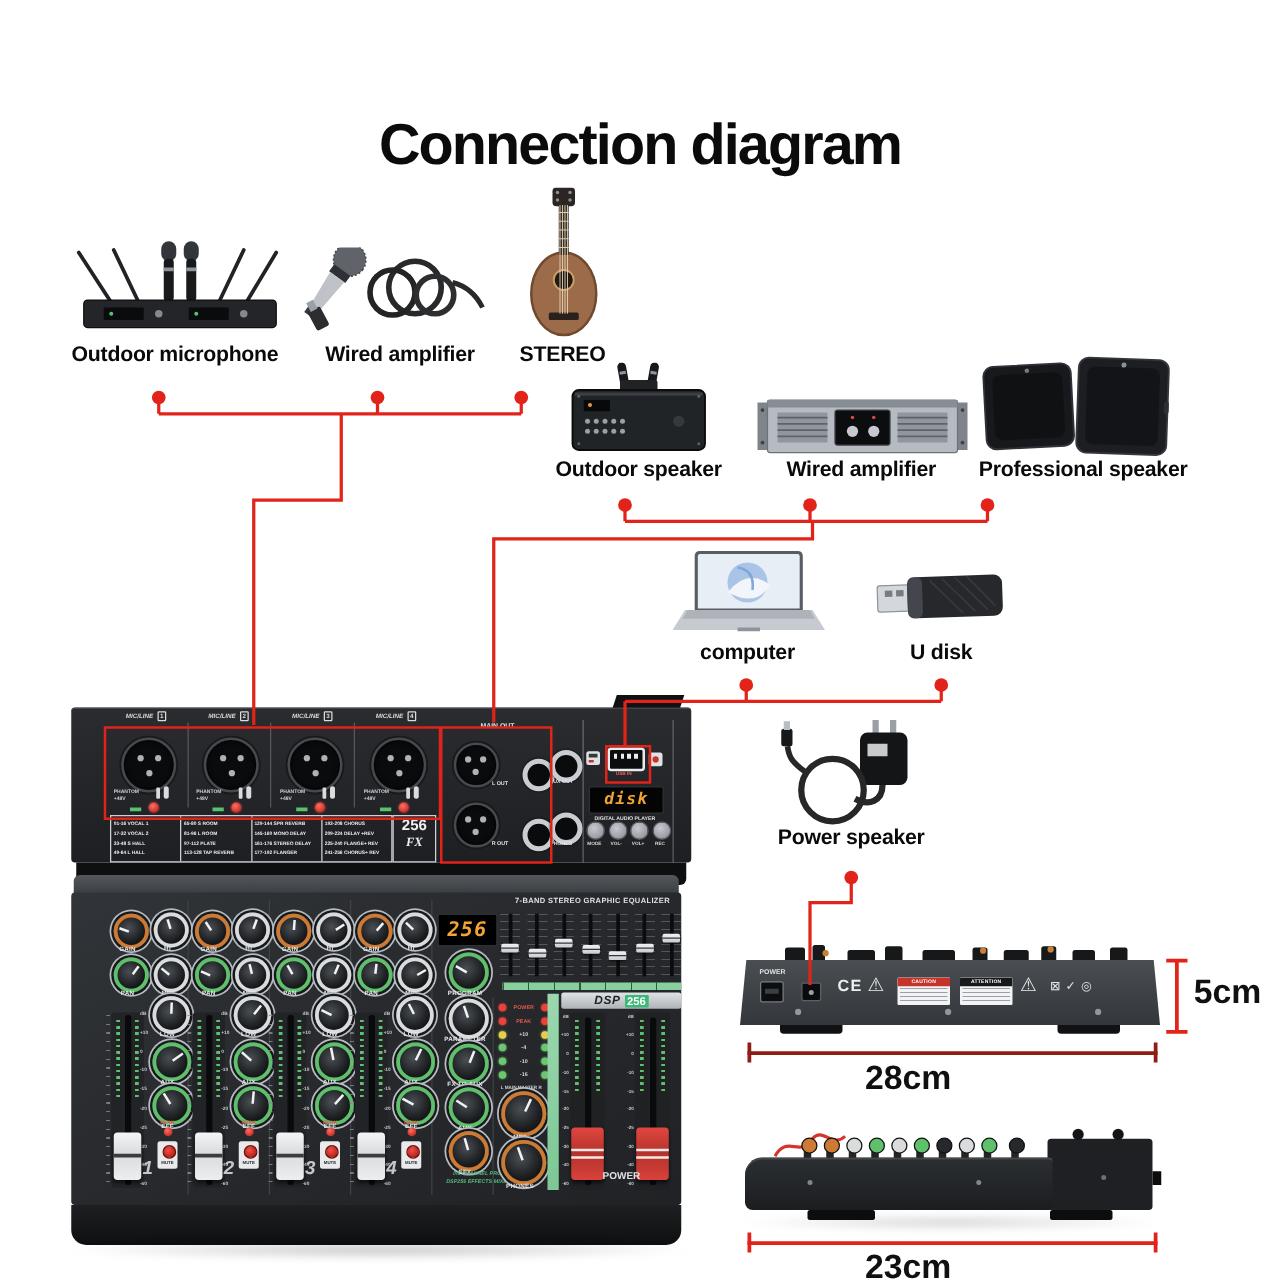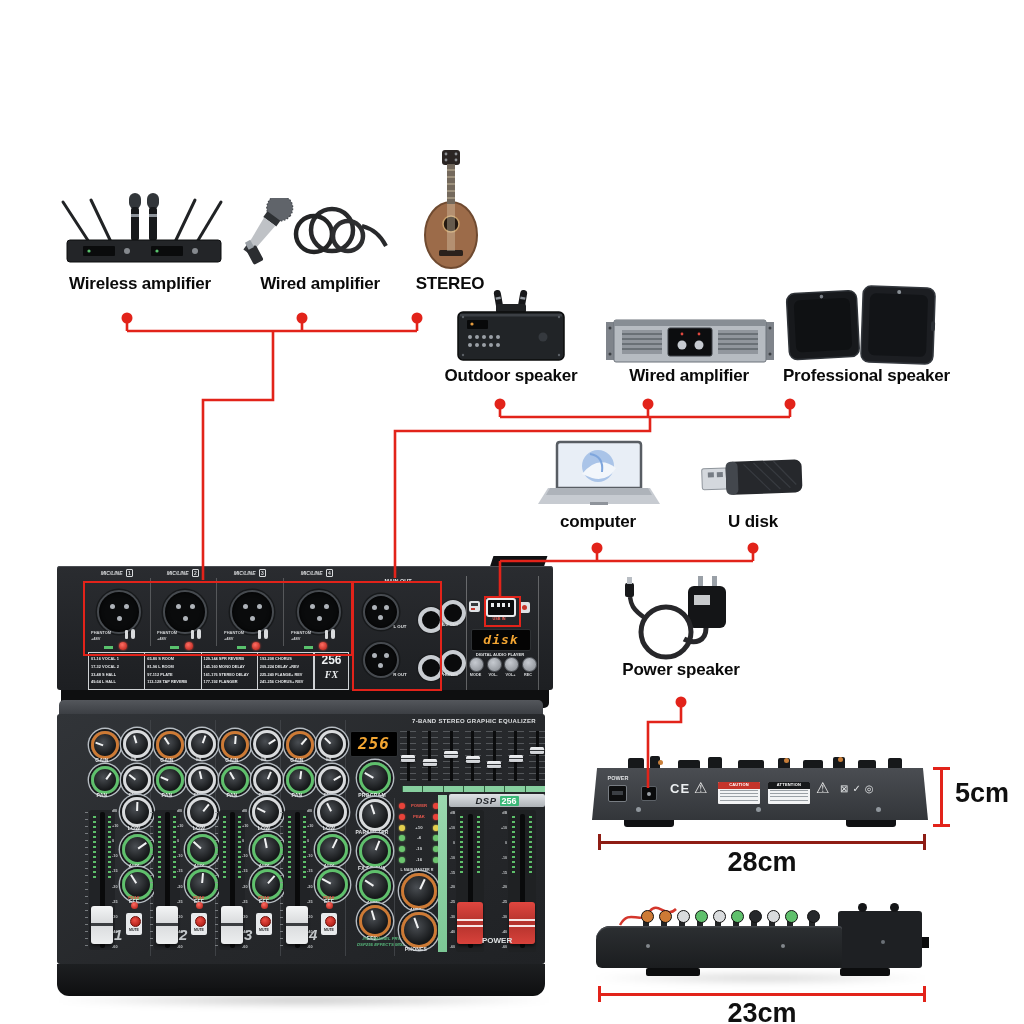--- a/index.html
+++ b/index.html
@@ -2,21 +2,21 @@
 <html><head>
 <meta charset="utf-8">
 <style>
   html,body{margin:0;padding:0;background:#fff;}
   #canvas{position:relative;width:1024px;height:1024px;background:#ffffff;overflow:hidden;
           font-family:"Liberation Sans",sans-serif;}
   .abs{position:absolute;}
   #page-title{position:absolute;left:0;right:0;top:88px;text-align:center;
     font-size:46px;font-weight:800;letter-spacing:-1.5px;color:#0b0b0c;}
   .devlabel{position:absolute;font-weight:bold;font-size:17px;color:#0a0a0a;text-align:center;letter-spacing:-.2px;}
-  .dimlabel{position:absolute;font-weight:800;font-size:27px;color:#101010;text-align:center;}
+  .dimlabel{position:absolute;font-weight:800;font-size:27px;color:#101010;text-align:left;}
   svg{display:block;}
   
   .redbox{position:absolute;border:2.5px solid #e2231a;z-index:45;}
   
   .panel-text{position:absolute;color:#dfe1e3;font-weight:bold;text-align:center;}
   .knob{position:absolute;border-radius:50%;background:radial-gradient(circle at 42% 38%,#4a4e53,#16181a 68%);
         box-shadow:0 0 0 2px #16181a,0 0 0 3.4px #b6bcc2;}
   .knob .ptr{position:absolute;left:calc(50% - 1px);top:7%;width:2px;height:38%;background:#f1f2f3;transform-origin:50% 120%;}
   .klabel{position:absolute;font-size:5px;font-weight:bold;color:#e3e5e7;text-align:center;letter-spacing:.2px;}
   .tick-col{position:absolute;opacity:.8;}
@@ -25,20 +25,21 @@
   .xlr i{position:absolute;width:5px;height:5px;border-radius:50%;background:#aeb3b9;}
   .sticker{position:absolute;background:#f2f3f4;border-radius:1px;overflow:hidden;}
   .sticker .hd{height:6.5px;font-size:4px;font-weight:bold;color:#fff;text-align:center;line-height:6.5px;letter-spacing:.2px;}
   .sticker .bd{margin:1.5px 2px;height:11px;background:repeating-linear-gradient(180deg,#9aa0a5 0 1px,transparent 1px 3.2px);}
 </style>
 </head>
 <body>
 
 <div id="canvas">
 
+  <div id="page-title">Connection diagram</div>
 
   <div class="abs" style="left:55px;top:190px;width:178px;height:80px">
     <svg width="178" height="80" viewBox="0 0 178 80">
       <g stroke="#212325" stroke-width="3" stroke-linecap="round">
         <path d="M34,52 L8,12"></path>
           <path d="M56,52 L36,10"></path>
           <path d="M120,52 L140,10"></path>
           <path d="M142,52 L166,12"></path>
       </g>
       <rect x="74" y="3" width="12" height="16" rx="6" fill="#32363a"></rect>
@@ -222,21 +223,21 @@
       <rect x="68" y="10" width="38" height="42" rx="6" fill="#141517"></rect>
       <rect x="74" y="19" width="16" height="10" fill="#e8eaec" opacity=".85"></rect>
       <path d="M86,52 C86,65 75,69 64,63" stroke="#27272a" stroke-width="5" fill="none"></path>
       <circle cx="46" cy="56" r="25" stroke="#27272a" stroke-width="5" fill="none"></circle>
       <path d="M25,42 C12,33 11,28 10,21" stroke="#27272a" stroke-width="4.5" fill="none"></path>
       <rect x="5" y="7" width="9" height="14" rx="2" fill="#17181a"></rect>
       <rect x="7" y="1" width="5" height="7" fill="#b9bec4"></rect>
     </svg>
   </div>
 
-  <div class="devlabel" style="left:40px;top:274px;width:200px">Wireless amplifier</div>
+  <div class="devlabel" style="left:40px;top:274px;width:200px">Outdoor microphone</div>
   <div class="devlabel" style="left:232px;top:274px;width:176px">Wired amplifier</div>
   <div class="devlabel" style="left:400px;top:274px;width:100px">STEREO</div>
   <div class="devlabel" style="left:431px;top:366px;width:160px">Outdoor speaker</div>
   <div class="devlabel" style="left:609px;top:366px;width:160px">Wired amplifier</div>
   <div class="devlabel" style="left:769px;top:366px;width:195px">Professional speaker</div>
   <div class="devlabel" style="left:548px;top:512px;width:100px">computer</div>
   <div class="devlabel" style="left:703px;top:512px;width:100px">U disk</div>
   <div class="devlabel" style="left:611px;top:660px;width:140px">Power speaker</div>
 
   <svg class="abs" style="left:0;top:0;z-index:40;pointer-events:none" width="1024" height="1024" viewBox="0 0 1024 1024">

